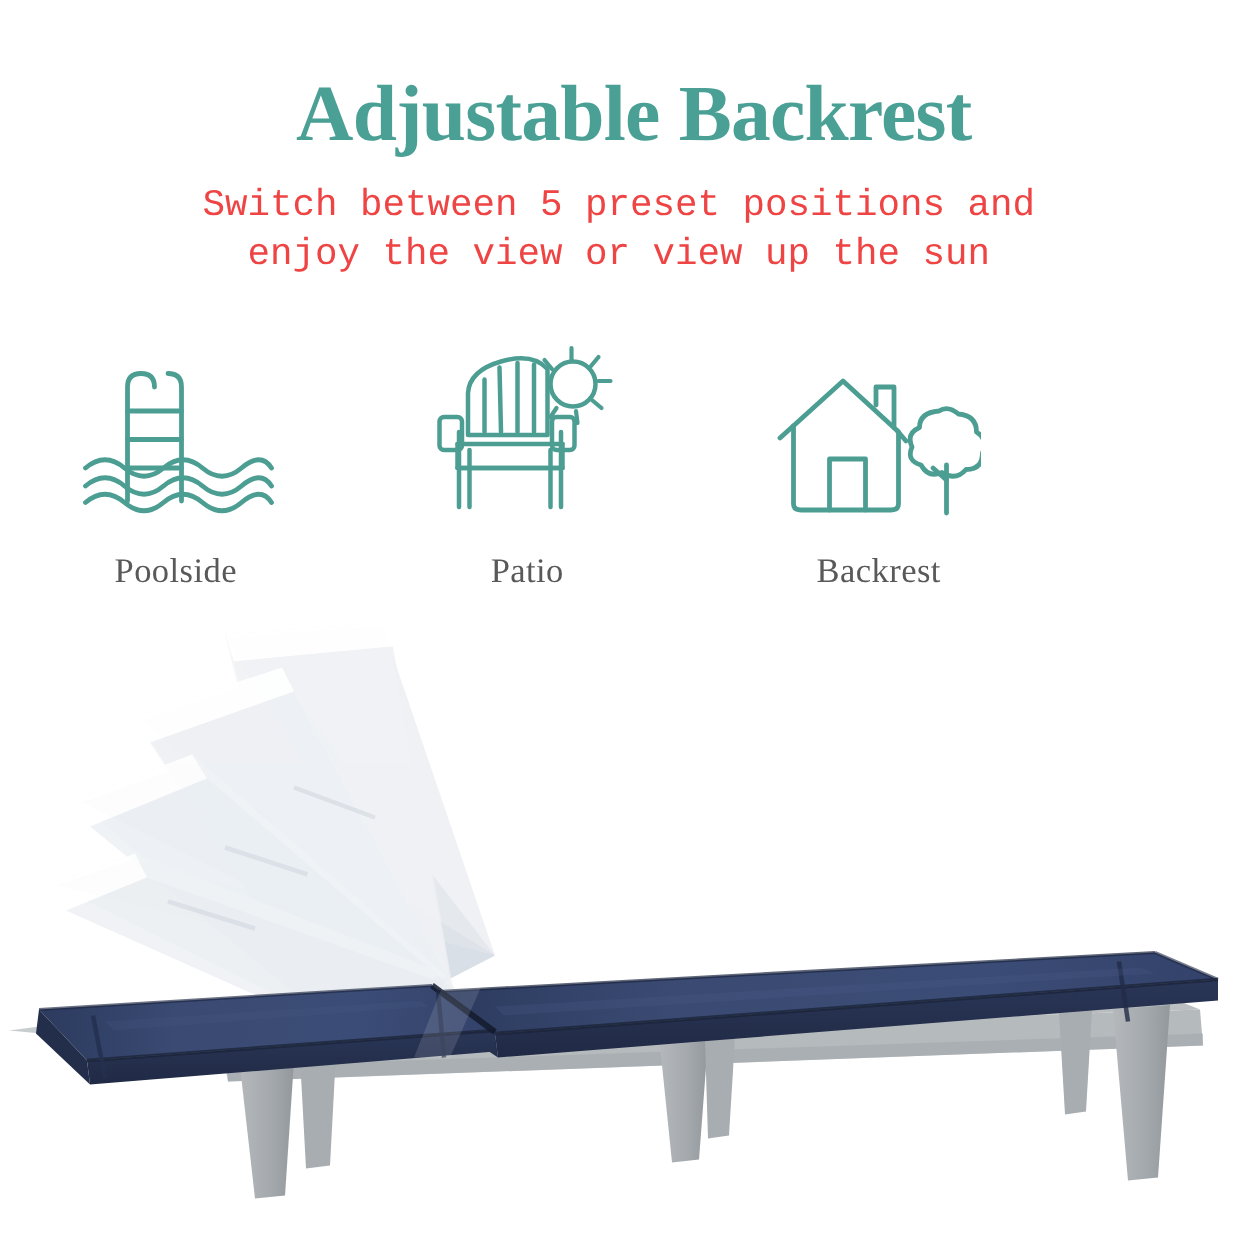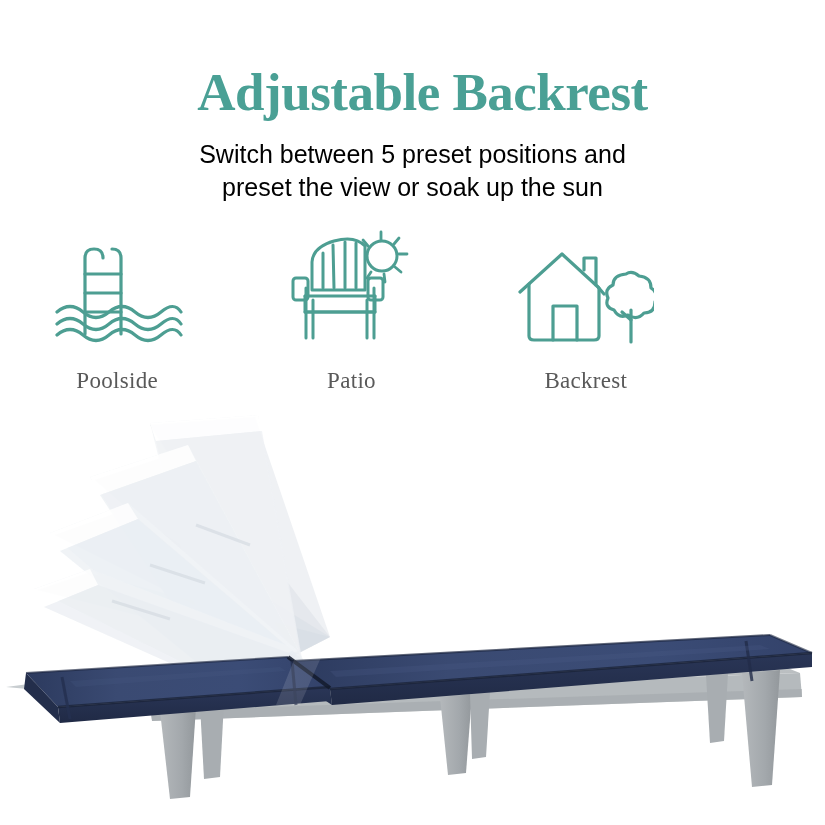--- a/index.html
+++ b/index.html
@@ -20,37 +20,37 @@
 
   
   .header-block {
     position: absolute;
     left: 0;
     top: 46px;
     width: 825px;
     text-align: center;
   }
   .page-title {
-    margin: 16px;
+    margin: 0;
     font-family: "Liberation Serif", serif;
     font-weight: bold;
     font-size: 53px;
     line-height: 60px;
     letter-spacing: -0.5px;
     color: #4aa095;
     padding-left: 20px;
   }
   .page-subtitle {
     margin: 14px auto 0 auto;
     width: 560px;
-    font-family: Liberation Sans, sans-serif;
+    font-family: Liberation Mono, monospace;
     font-weight: 400;
     font-size: 25px;
     line-height: 33px;
-    color: #000000;
+    color: #ef4444;
   }
   .page-subtitle .sub-line { display: block; }
 
   
   .feature-row {
     position: absolute;
     left: 0;
     top: 228px;
     width: 703px;
     display: flex;
@@ -105,21 +105,21 @@
 </style>
 </head>
 <body>
 
 <div id="page">
 
   <div class="header-block">
     <h1 class="page-title">Adjustable Backrest</h1>
     <div class="page-subtitle">
       <span class="sub-line">Switch between 5 preset positions and</span>
-      <span class="sub-line">preset the view or soak up the sun</span>
+      <span class="sub-line">enjoy the view or view up the sun</span>
     </div>
   </div>
 
   <div class="feature-row">
 
     <div class="feature-item">
       <div class="feature-icon">
         <svg width="132" height="108" viewBox="0 0 132 108" fill="none" stroke="#4d9e92" stroke-width="3.2" stroke-linecap="round" stroke-linejoin="round">
 
           <path d="M34 96 L34 20 Q34 11 43 11 Q52 11 52 20"></path>

